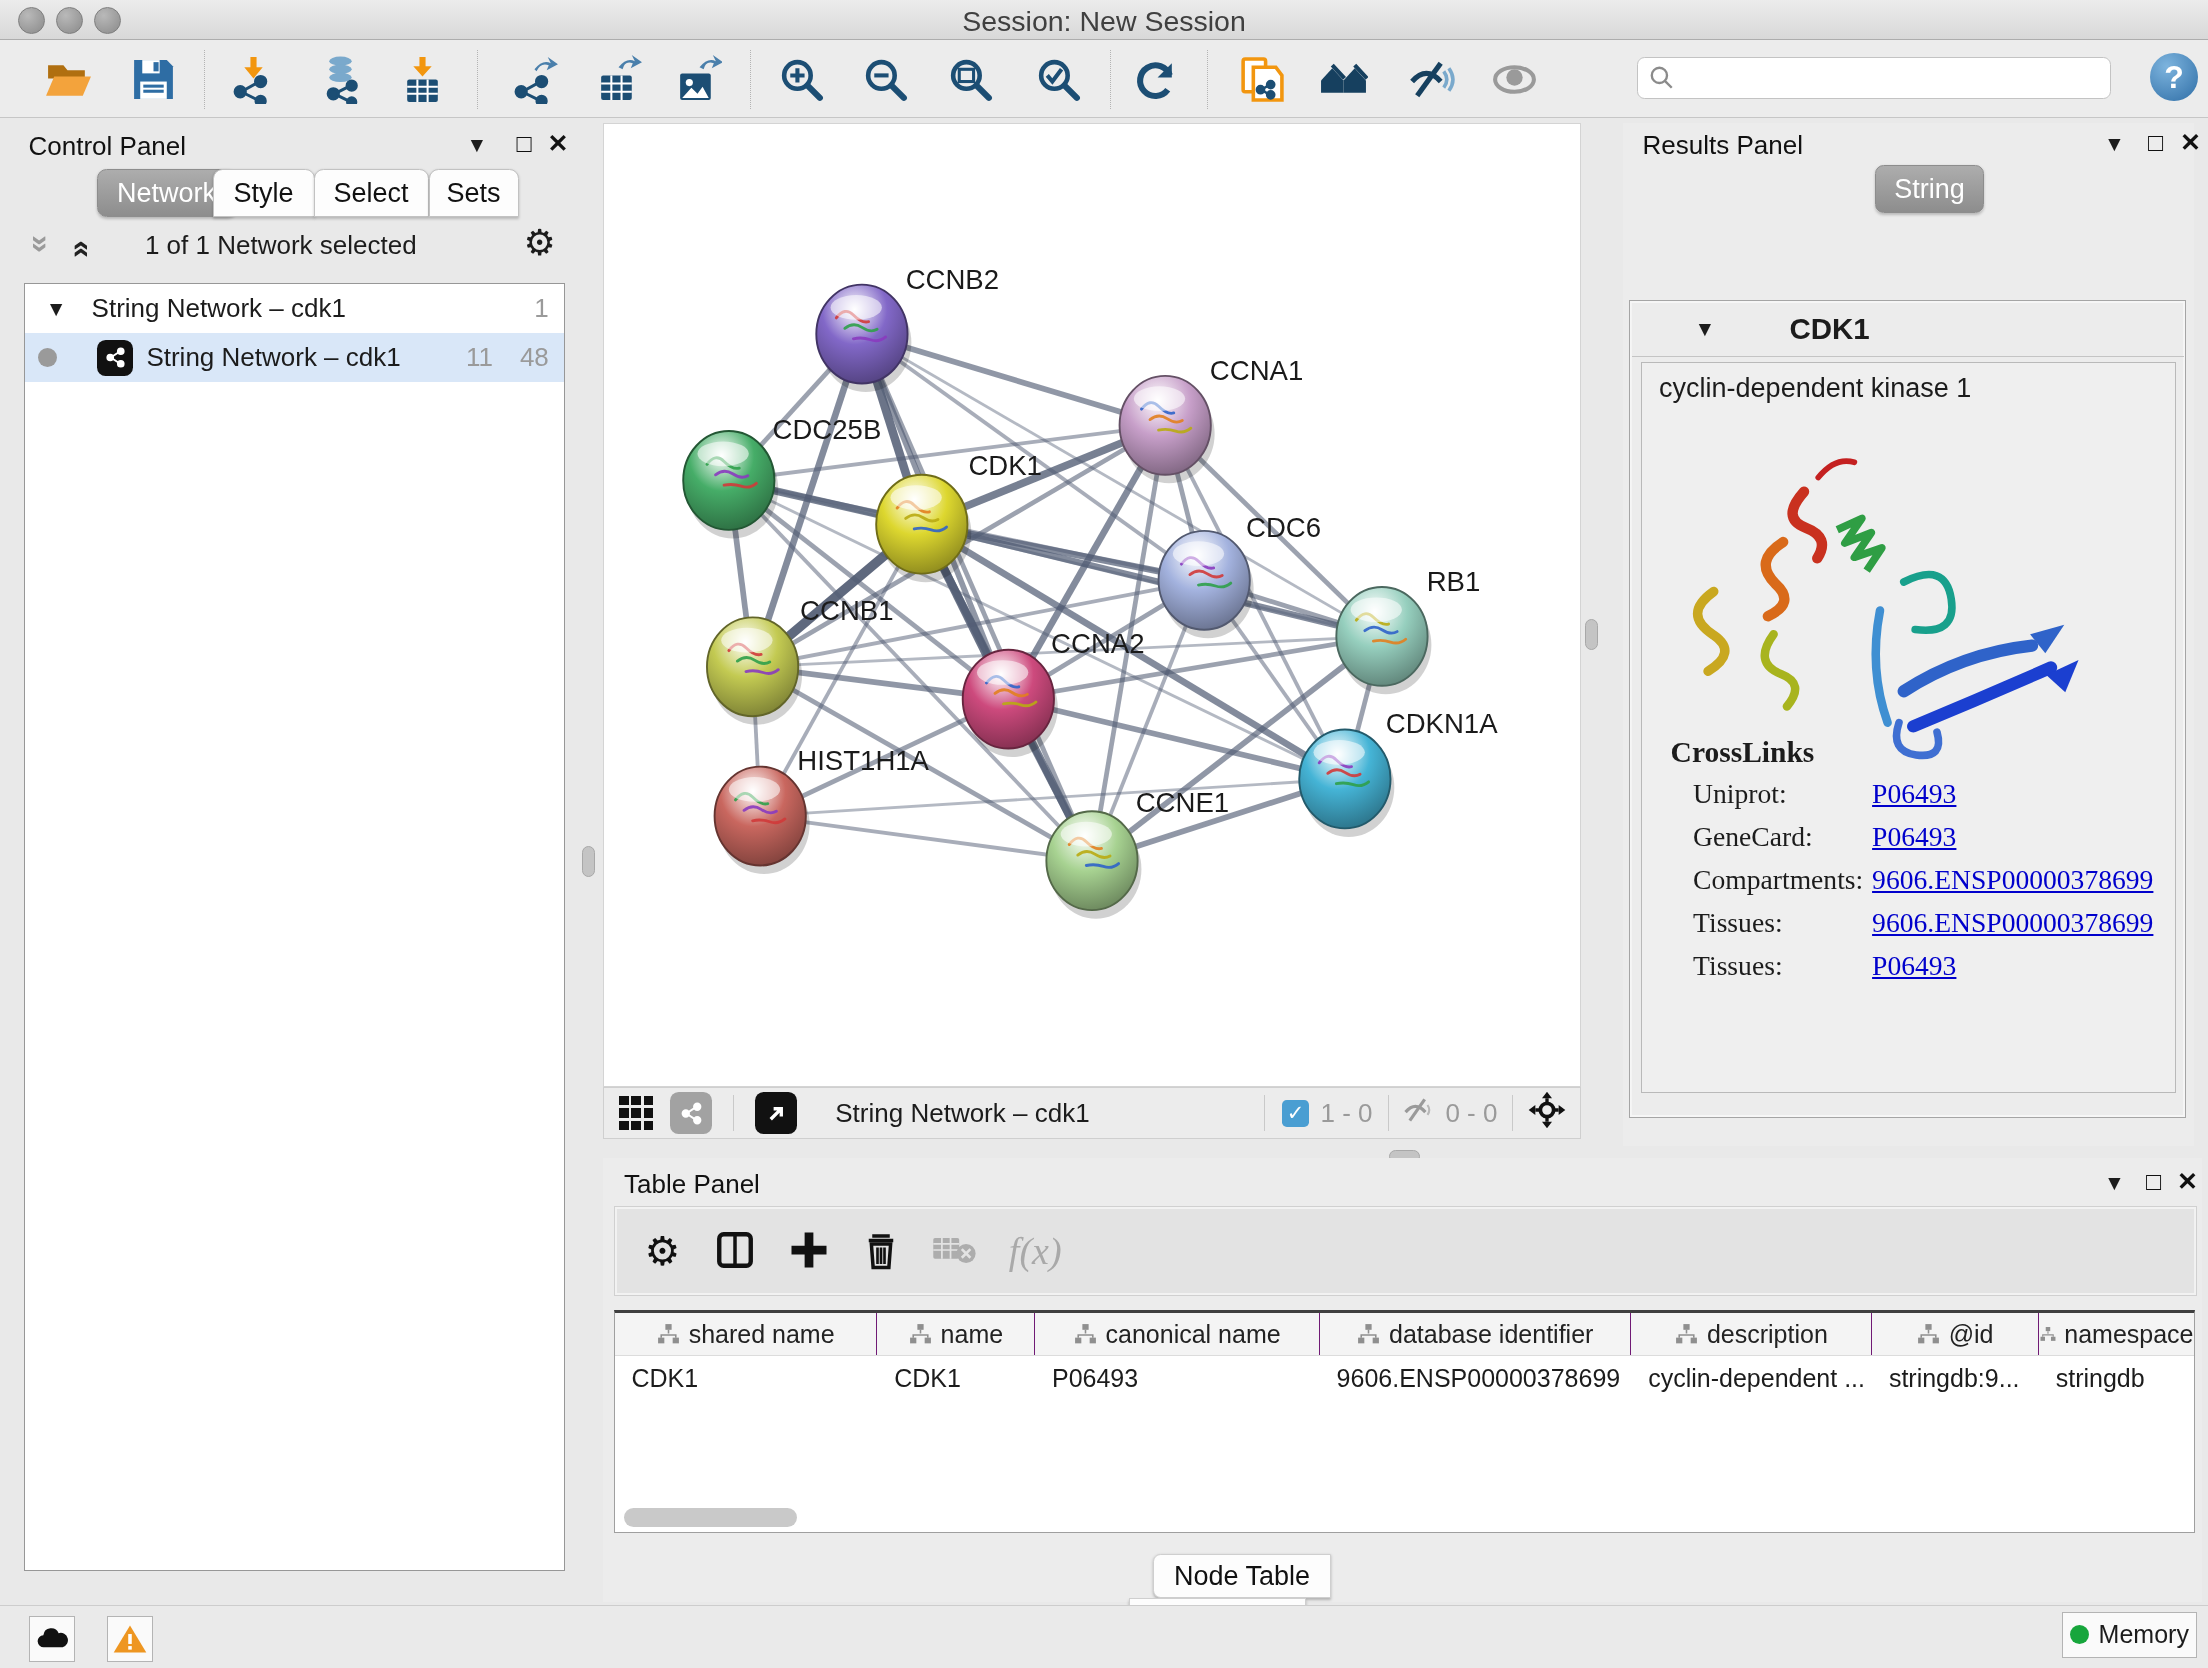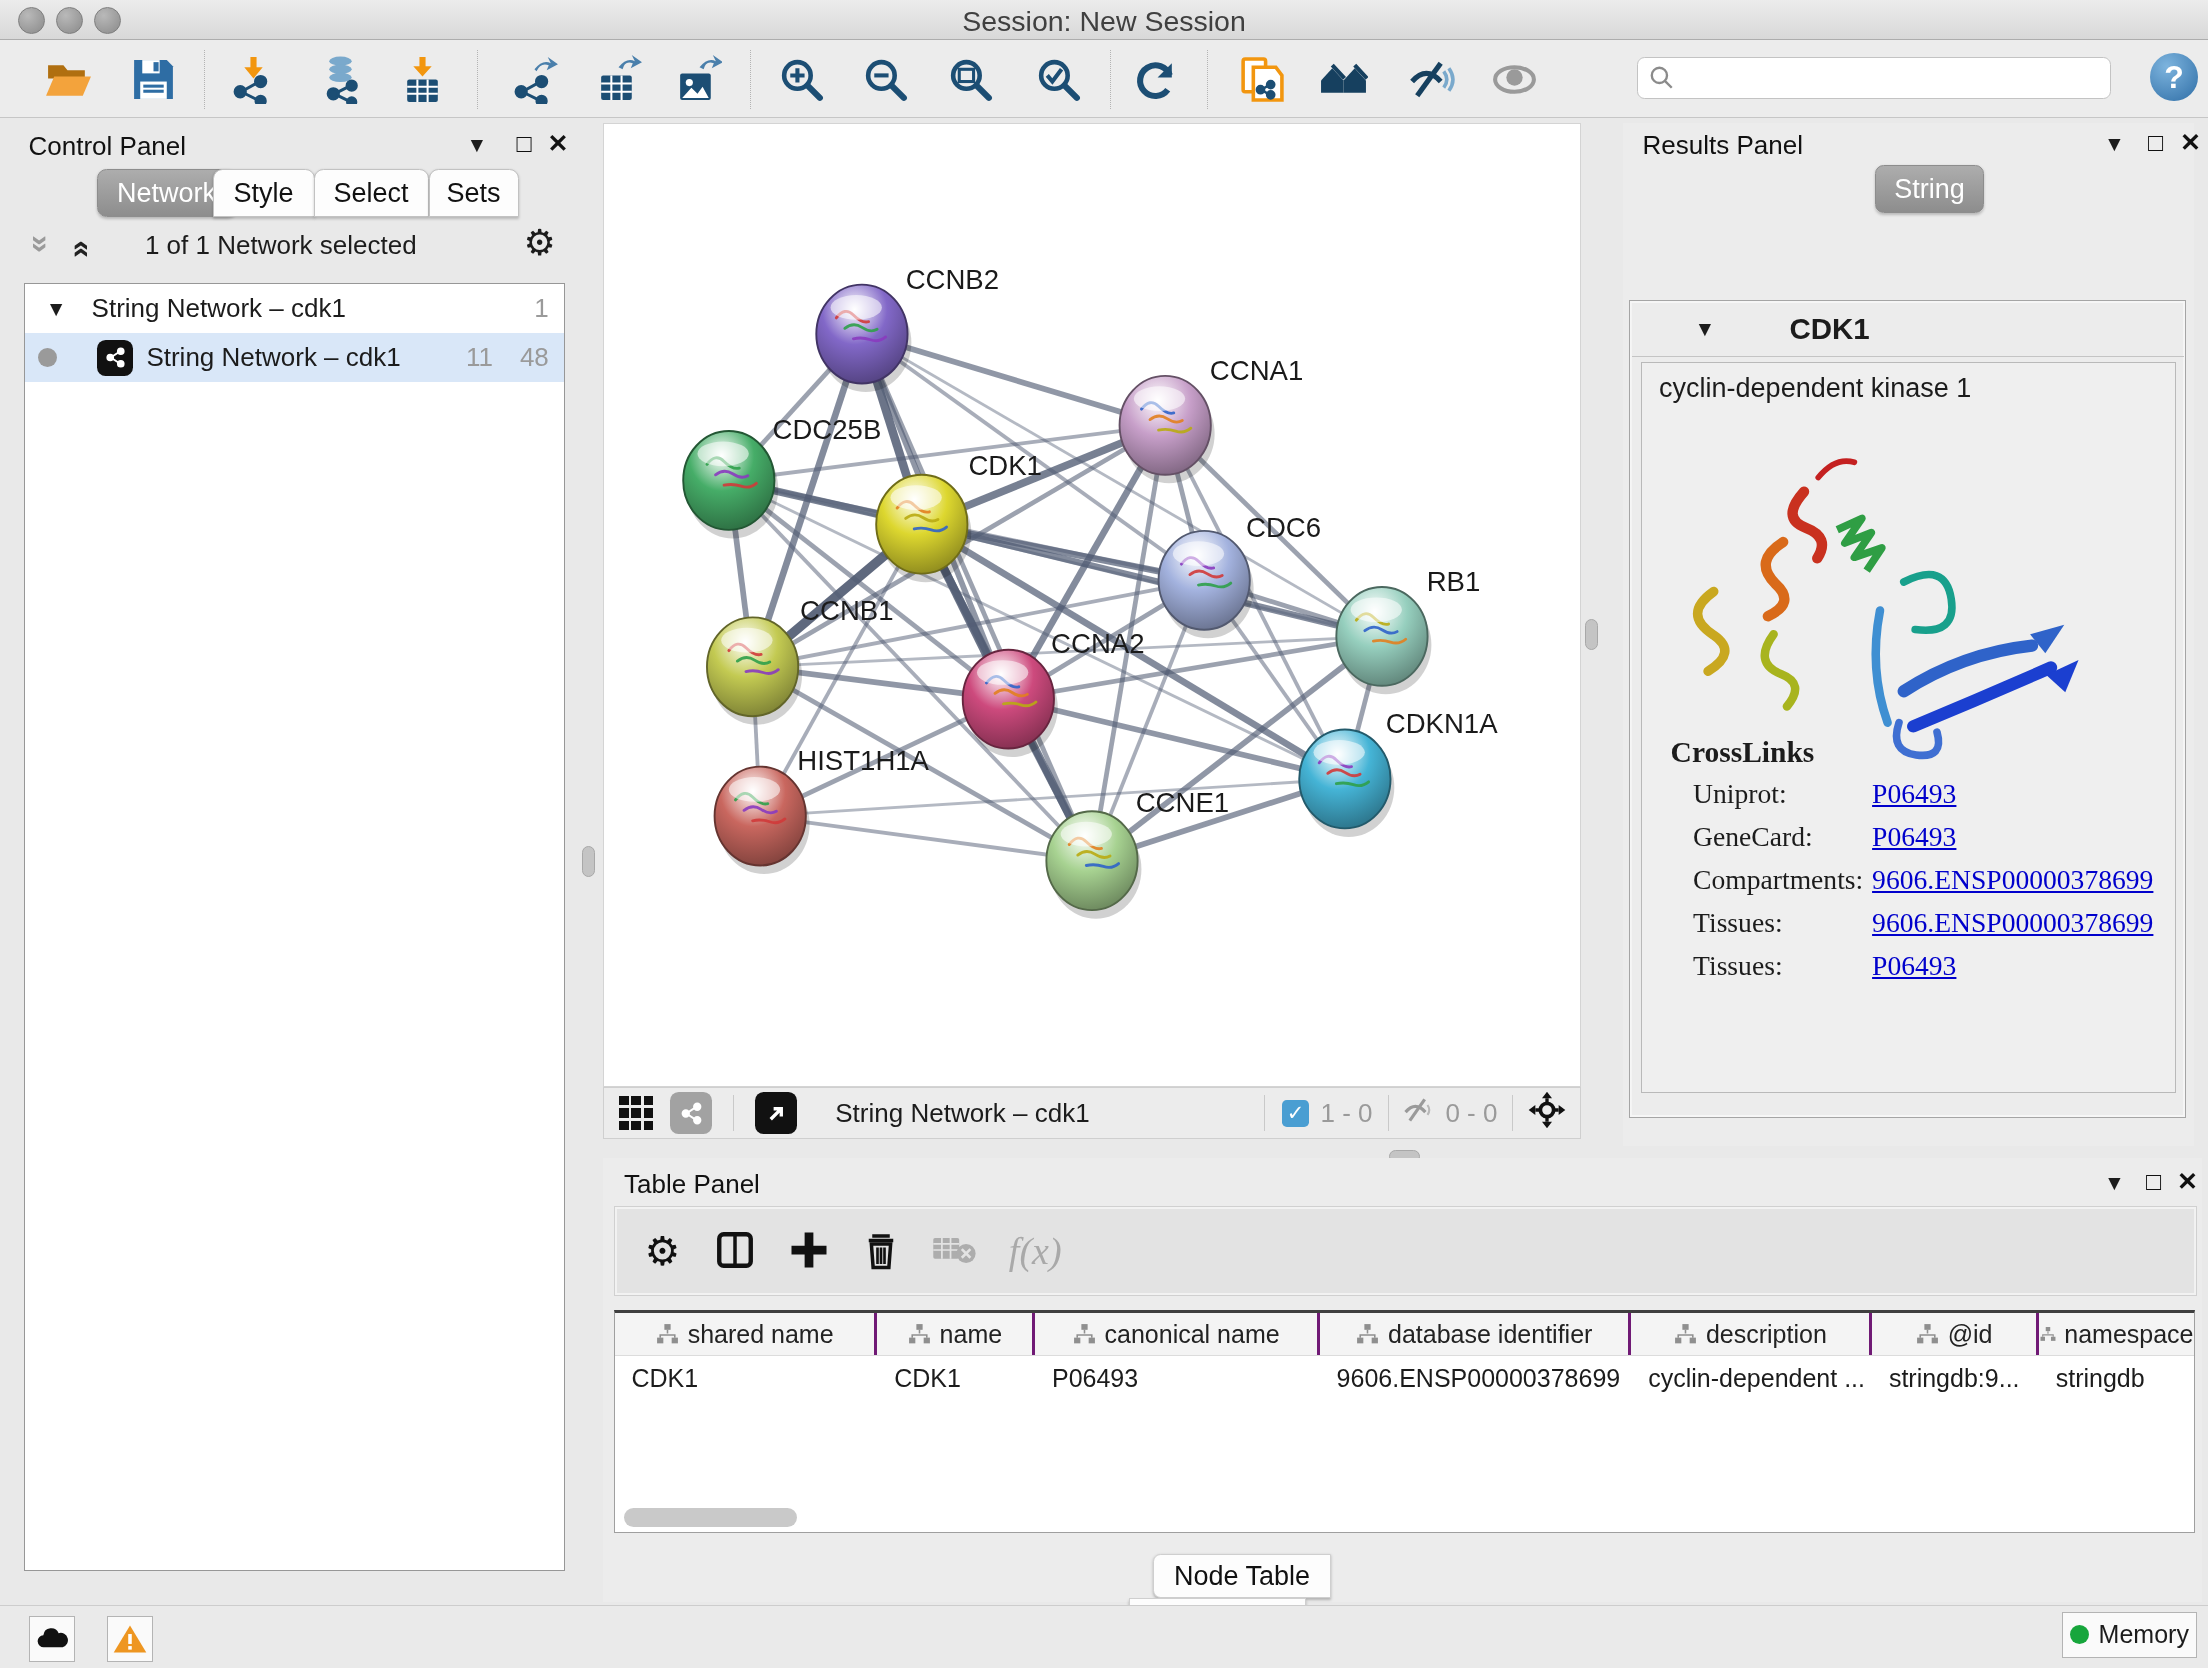--- a/index.html
+++ b/index.html
@@ -51,21 +51,21 @@
   .serif{font-family:"Liberation Serif", serif;}
   .xlink{color:#0000cc;text-decoration:underline;}
   
   .tpanel{left:603px;top:1158px;width:1599px;height:444px;background:#ececec;}
   .ttool{left:10.5px;top:48px;width:1581px;height:88px;background:#e3e3e3;border:1px solid #d0d0d0;
          box-shadow:inset 0 0 0 1.9px #f2f2f2;display:flex;align-items:center;}
   .tbl{left:10.5px;top:152px;width:1581px;height:223px;background:#fff;border:1px solid #9f9f9f;
        border-top:3.8px solid #3f3f3f;box-sizing:border-box;overflow:hidden;}
   .thead{display:flex;height:42px;background:#f4f4f4;border-bottom:1px solid #dcdcdc;}
   .th{display:flex;align-items:center;justify-content:center;gap:7.6px;font-size:25px;color:#222;
-      border-right:3px solid #701a75;overflow:hidden;white-space:nowrap;box-sizing:border-box;}
+      border-right:1px solid #701a75;overflow:hidden;white-space:nowrap;box-sizing:border-box;}
   .tr{display:flex;height:44px;}
   .td{display:flex;align-items:center;font-size:25px;padding-left:17px;box-sizing:border-box;
       overflow:hidden;white-space:nowrap;}
   .scrollthumb{left:21px;top:350px;width:173px;height:19px;background:#c9c9c9;border-radius:9.5px;}
   .btabs{left:526px;top:396px;display:flex;flex-direction:column;}
   .btab{height:42px;display:flex;align-items:center;justify-content:center;font-size:27px;
         background:#fdfdfd;border:1px solid #cfcfcf;box-shadow:0 1.9px 2.9px rgba(0,0,0,.25);color:#111;}
   
   .footer{left:0;top:1605px;width:2208px;height:63px;background:#eaeaea;border-top:1px solid #cdcdcd;}
   .fbtn{top:9.5px;width:46px;height:46px;background:#fafafa;border:1.9px solid #b4b4b4;

